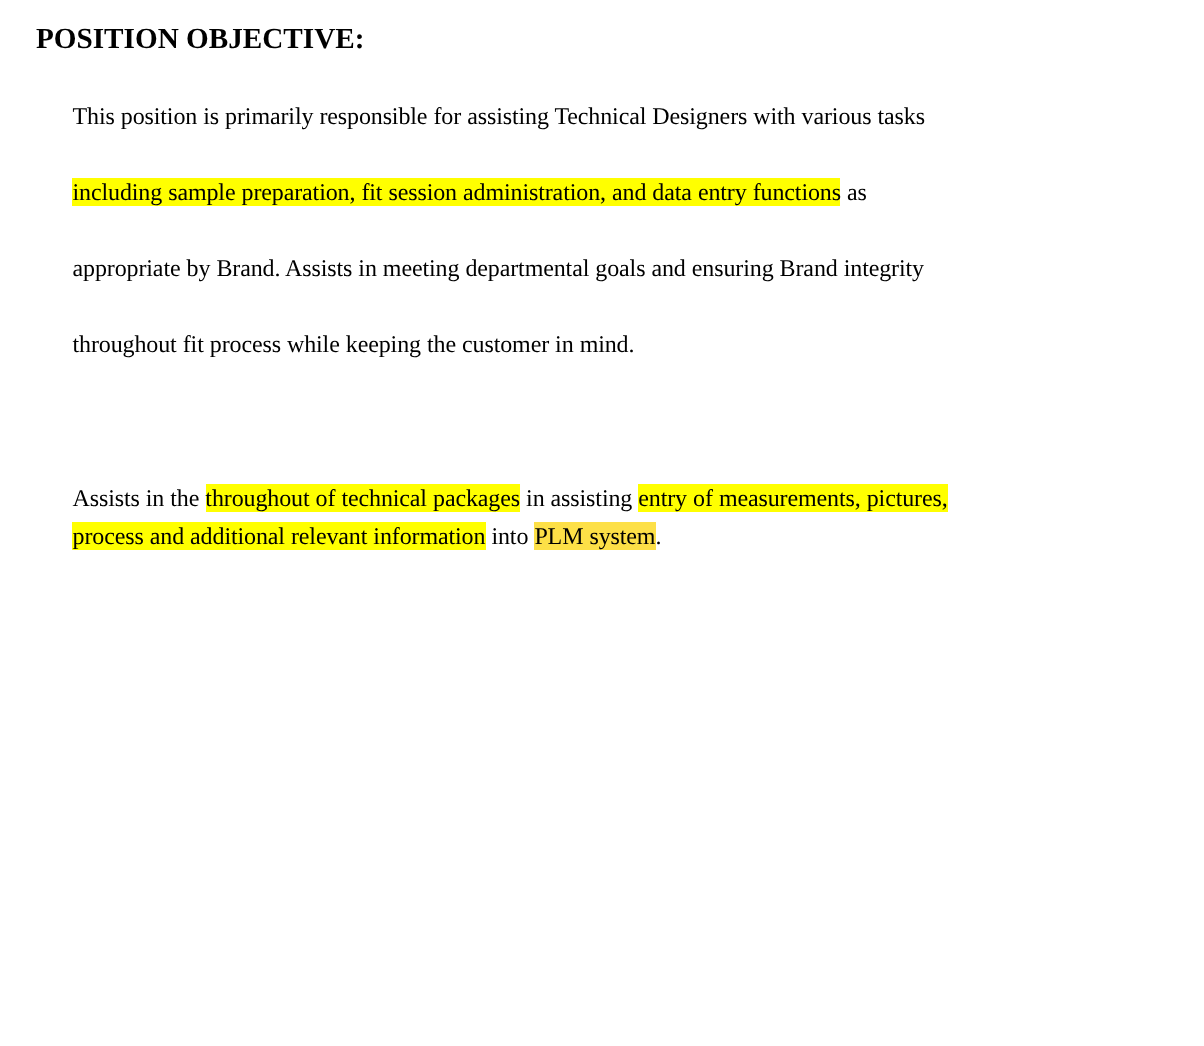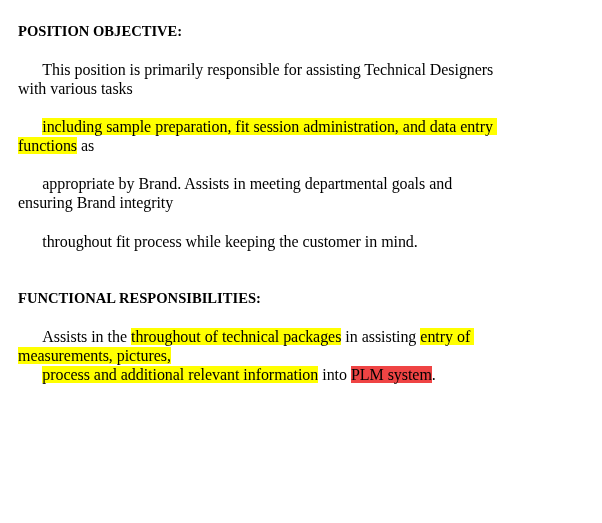--- a/index.html
+++ b/index.html
@@ -12,39 +12,39 @@
     height: 523px;
     overflow: hidden;
     font-family: "Liberation Serif", "DejaVu Serif", serif;
     color: #000000;
   }
   #doc {
     position: relative;
     width: 508px;
     height: 523px;
     box-sizing: border-box;
-    padding: 22px 10px 0 18px;
+    padding: 11px 10px 0 18px;
     background: #ffffff;
   }
   .block { margin: 0; }
   .line {
-    font-size: 16px;
+    font-size: 12px;
     line-height: 19.05px;
     white-space: pre-wrap;
     letter-spacing: -0.06px;
     word-spacing: 0.1px;
   }
   .heading {
     font-weight: bold;
     font-size: 14.6px;
     line-height: 19.05px;
   }
   .b { font-weight: bold; }
   .hl-y { background-color: #ffff00; }
-  .hl-g { background-color: #ef4444; }
+  .hl-g { background-color: #fde047; }
   .spacer { height: 19.05px; }
 </style>
 </head>
 <body>
 
 <div id="doc">
 
   <div class="block">
     <div class="heading">POSITION OBJECTIVE:</div>
 
@@ -55,21 +55,20 @@
       <span> </span>
       <span>appropriate by Brand. Assists in meeting departmental goals and ensuring Brand integrity</span>
       <span> </span>
       <span>throughout fit process while keeping the customer in mind.</span>
     </div>
   </div>
 
   <div class="spacer"></div>
 
   <div class="block">
-    <div class="heading">FUNCTIONAL RESPONSIBILITIES:</div>
 
 
     <div class="line">
       <span>Assists in the </span><span class="hl-y">throughout of technical packages</span><span> in assisting </span><span class="hl-y">entry of measurements, pictures,</span>
       <span class="hl-y">process and additional relevant information</span><span> into </span><span class="hl-g">PLM system</span><span>.</span>
     </div>
 
 
 
     <div class="line">

